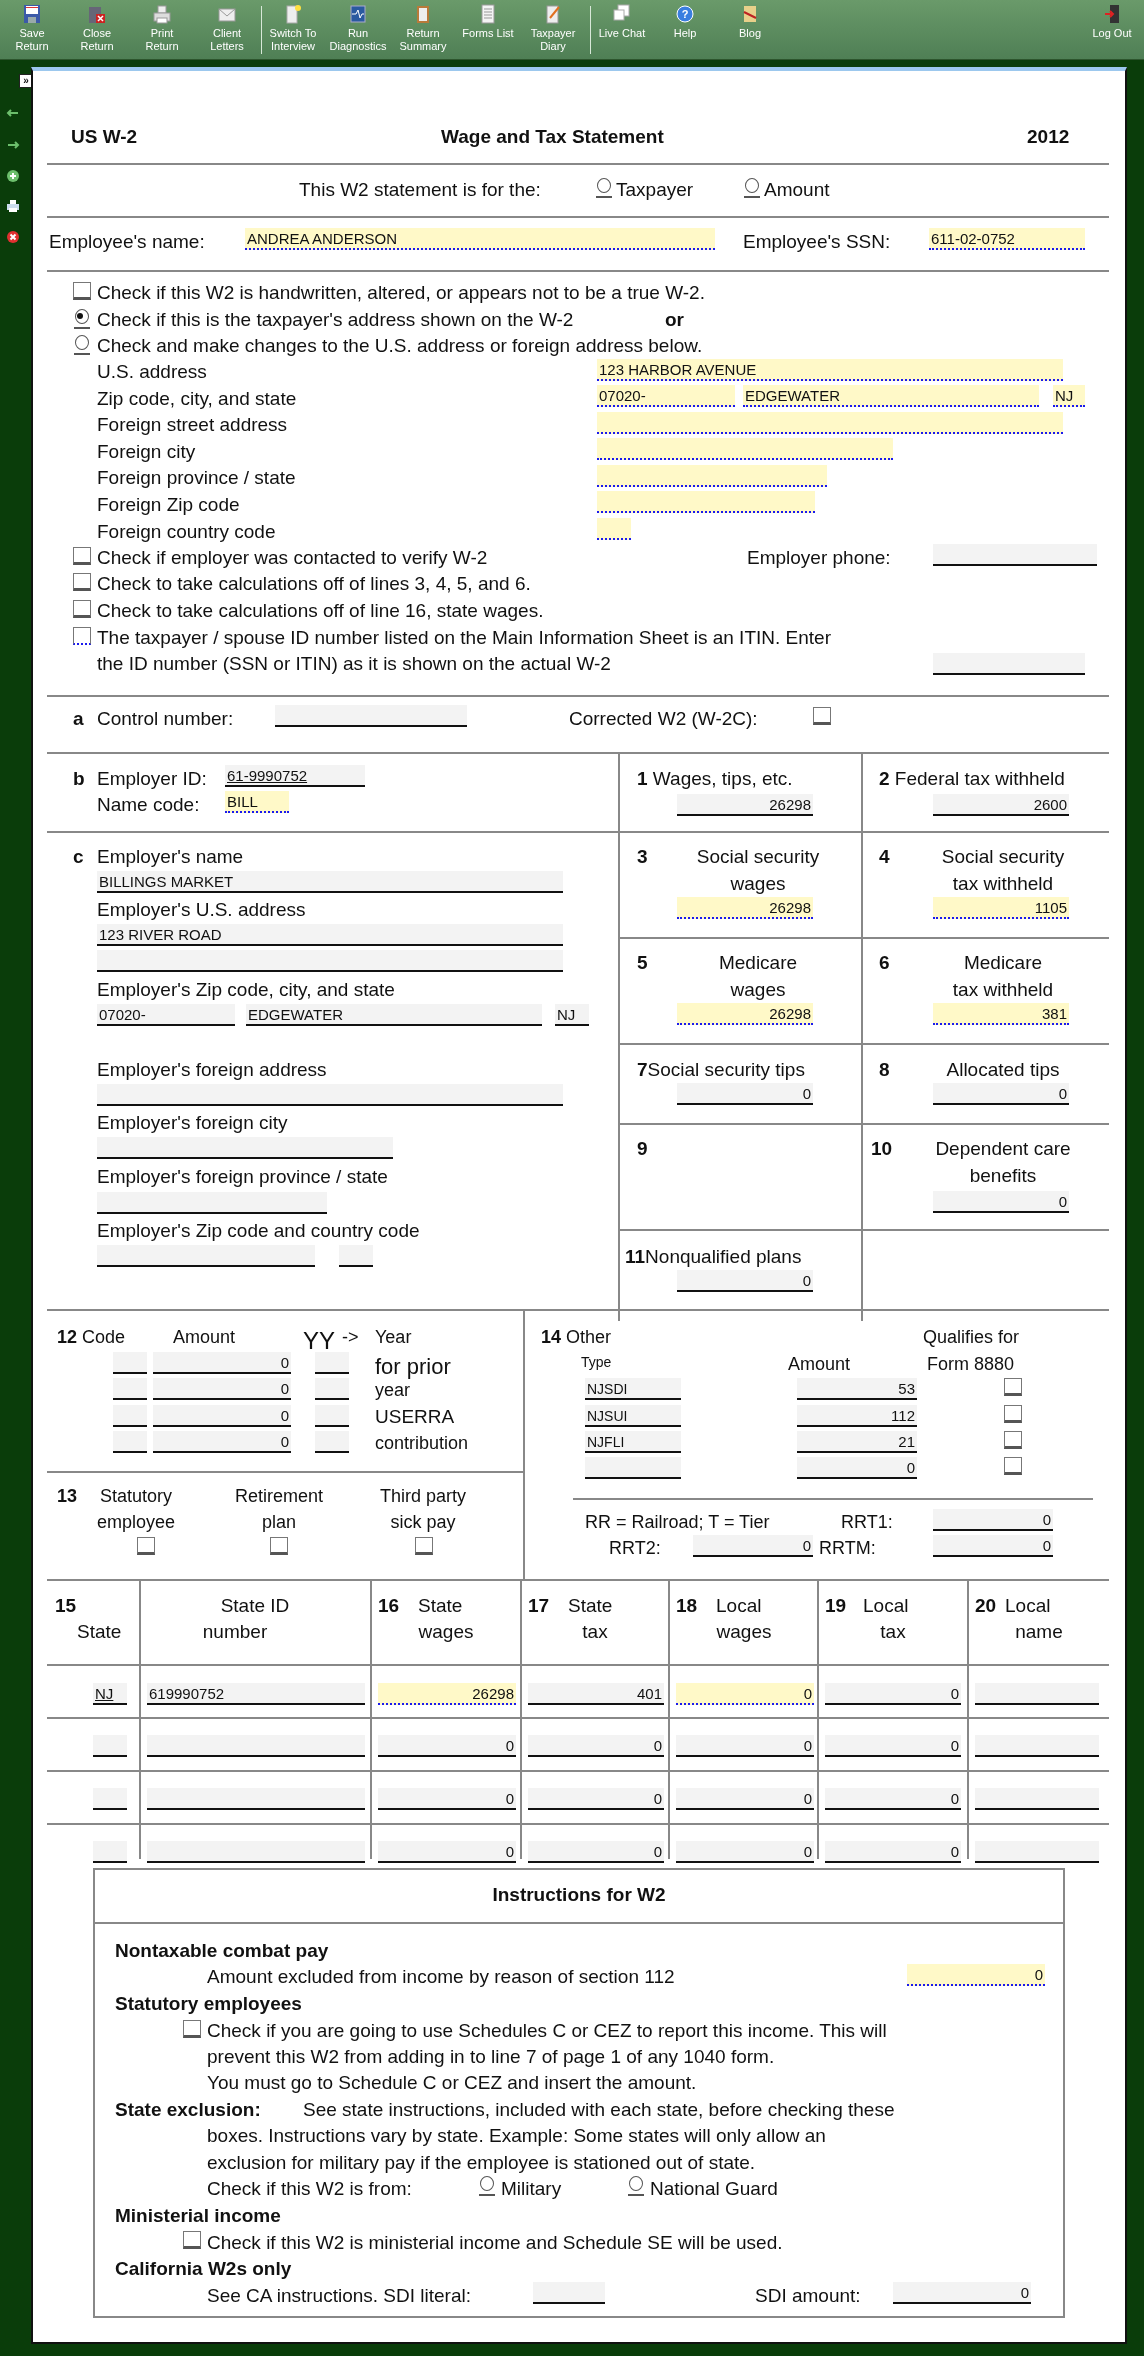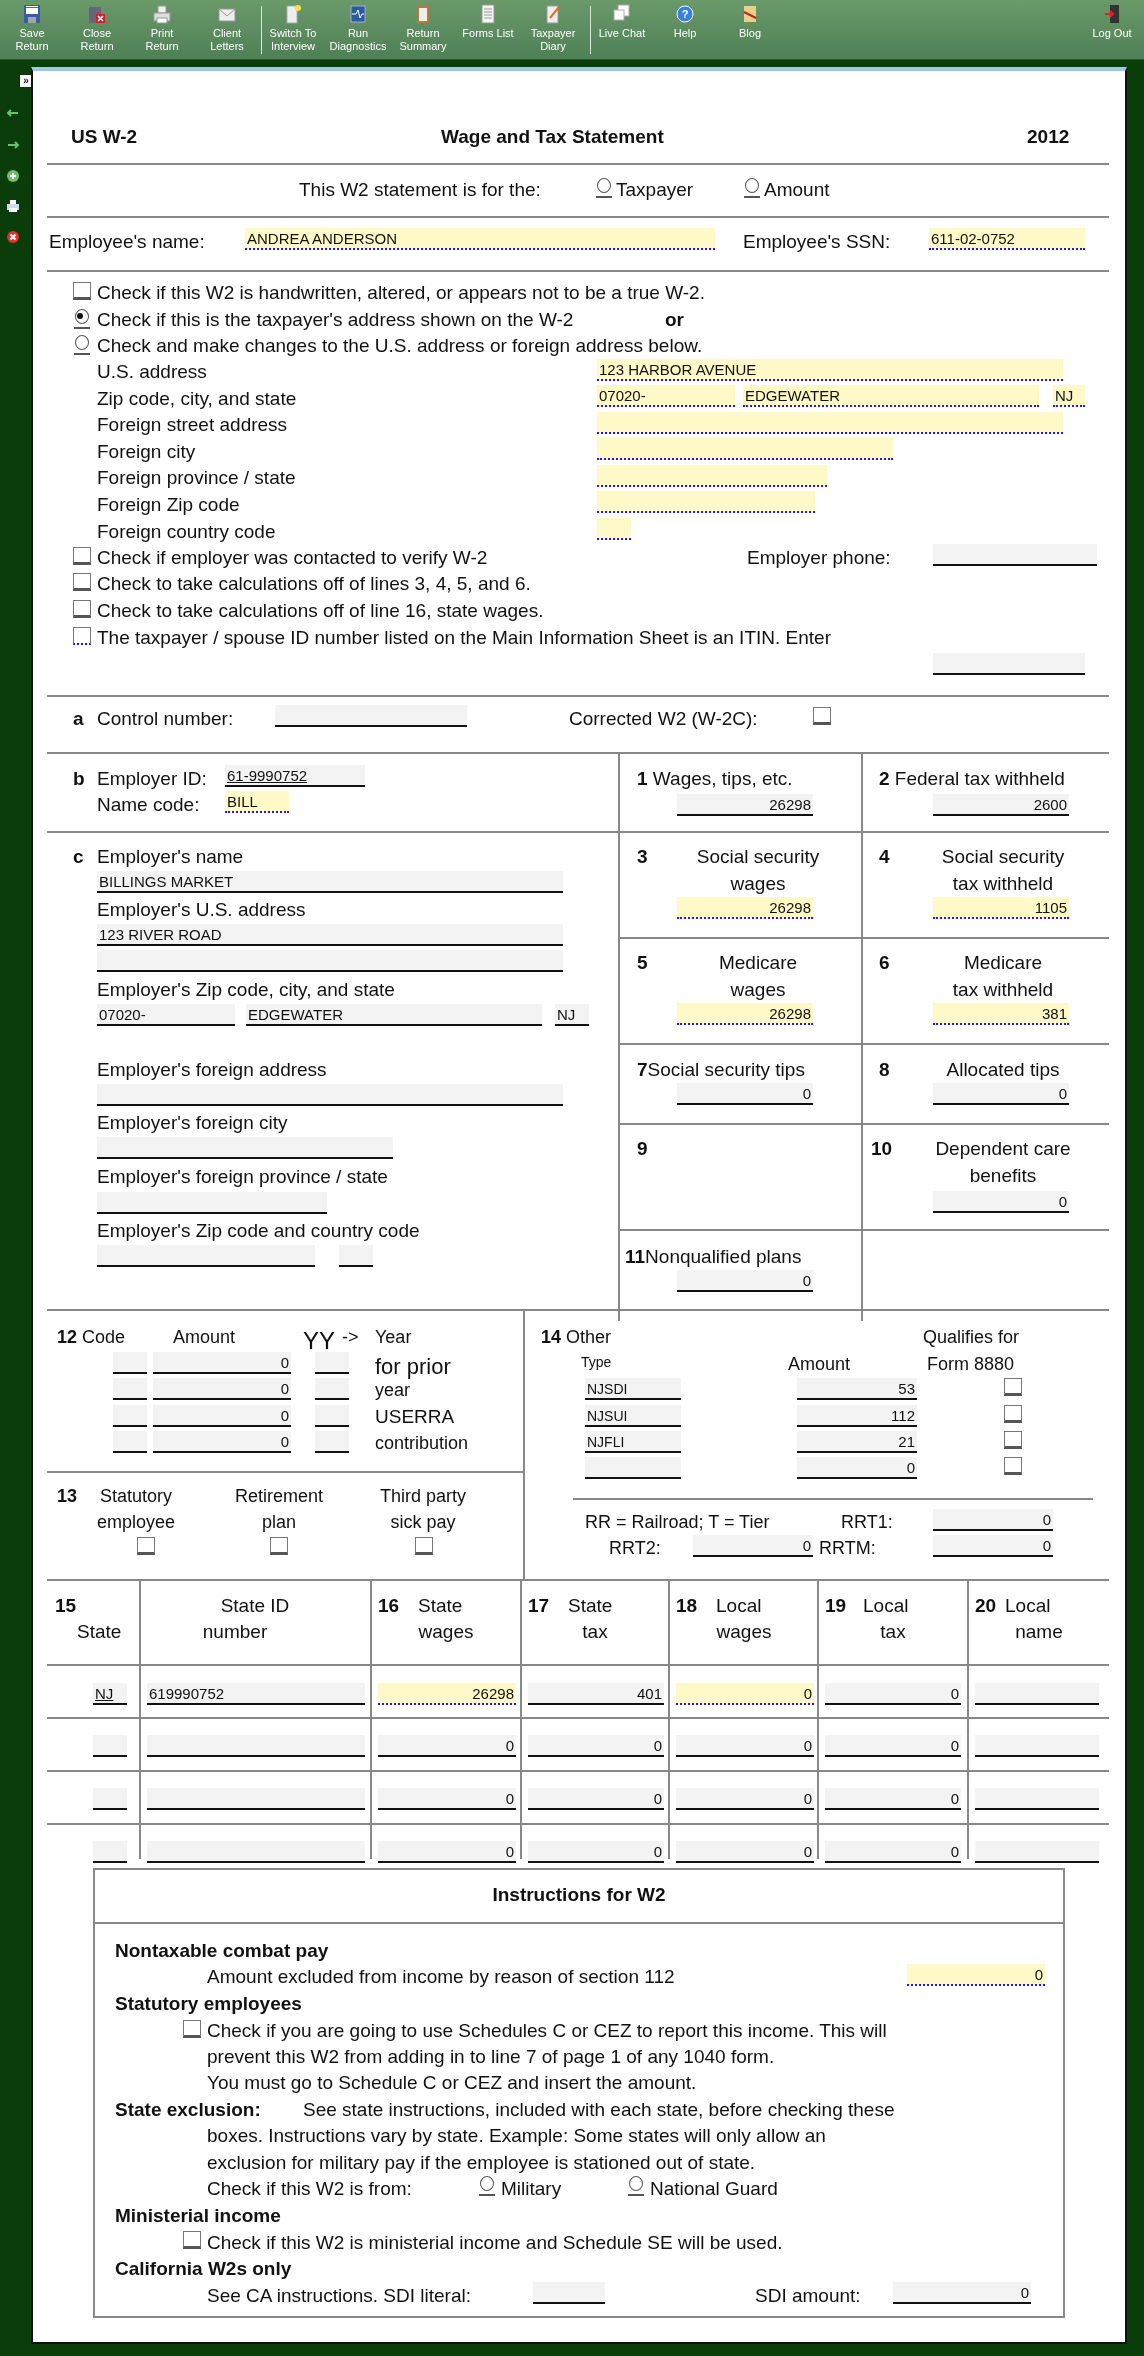--- a/index.html
+++ b/index.html
@@ -249,20 +249,21 @@
   <div class="cb" style="left:40px;top:476px"></div>
   <div class="lbl" style="left:64px;top:476px">Check if employer was contacted to verify W-2</div>
   <div class="lbl" style="left:714px;top:476px">Employer phone:</div>
   <div class="fld" style="left:900px;top:473px;width:164px"></div>
   <div class="cb" style="left:40px;top:502px"></div>
   <div class="lbl" style="left:64px;top:502px">Check to take calculations off of lines 3, 4, 5, and 6.</div>
   <div class="cb" style="left:40px;top:529px"></div>
   <div class="lbl" style="left:64px;top:529px">Check to take calculations off of line 16, state wages.</div>
   <div class="cb" style="left:40px;top:556px;border-bottom:2px dotted #1a1aee"></div>
   <div class="lbl" style="left:64px;top:556px">The taxpayer / spouse ID number listed on the Main Information Sheet is an ITIN. Enter</div>
+  <div class="lbl" style="left:64px;top:582px">the ID number (SSN or ITIN) as it is shown on the actual W-2</div>
   <div class="fld" style="left:900px;top:582px;width:152px"></div>
   <div class="hr" style="left:14px;top:624px;width:1062px"></div>
 
   <div class="lbl bold" style="left:40px;top:637px">a</div>
   <div class="lbl" style="left:64px;top:637px">Control number:</div>
   <div class="fld" style="left:242px;top:634px;width:192px"></div>
   <div class="lbl" style="left:536px;top:637px">Corrected W2 (W-2C):</div>
   <div class="cb" style="left:780px;top:636px"></div>
   <div class="hr" style="left:14px;top:681px;width:1062px"></div>
 

